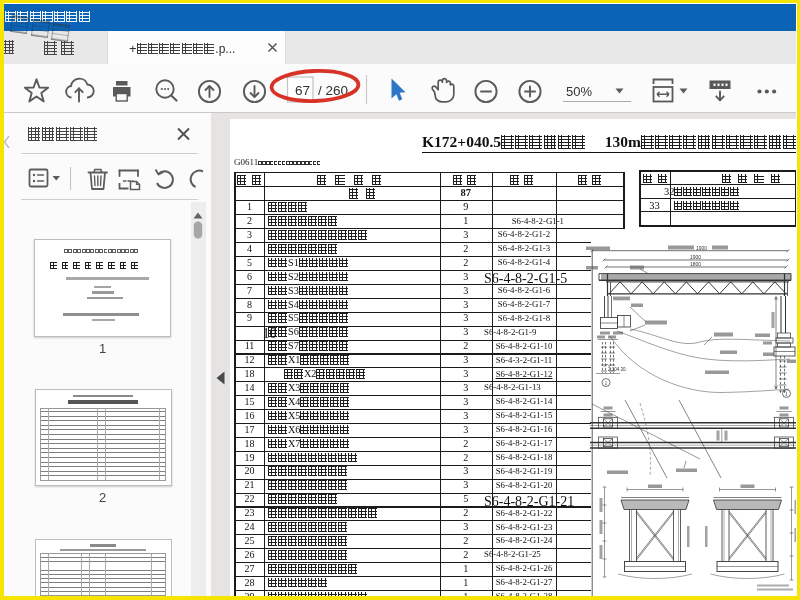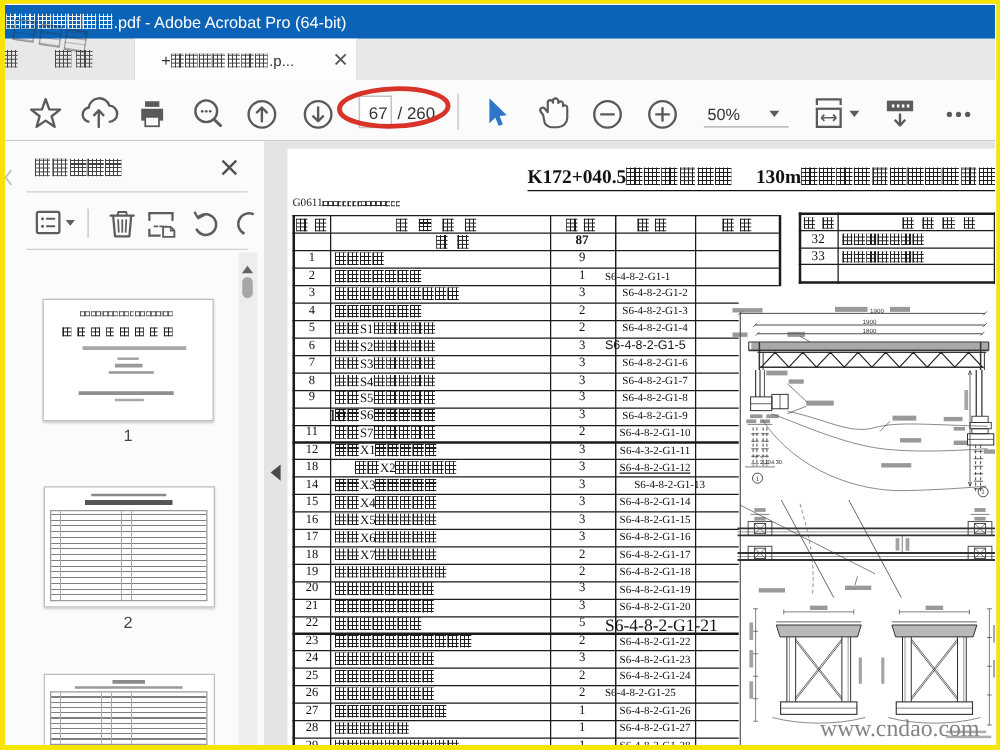--- a/index.html
+++ b/index.html
@@ -12,21 +12,21 @@
 .t{position:absolute;white-space:nowrap;line-height:1}
 </style></head><body>
 
 <div class="a" style="left:4px;top:3px;width:793px;height:28px;background:#0a63b6;"></div>
 <div class="a" style="left:4px;top:31px;width:793px;height:33px;background:#e9e8e8;"></div>
 <div class="a" style="left:107px;top:31px;width:179px;height:33px;background:#fdfdfd;border-left:1px solid #dadada;border-right:1px solid #dadada"></div>
 <div class="a" style="left:4px;top:64px;width:793px;height:48.5px;background:#fbfbfb;border-bottom:1px solid #c9c9c9"></div>
 <div class="a" style="left:210.5px;top:113px;width:586.5px;height:483px;background:#e5e4e3;"></div>
 <div class="a" style="left:4px;top:113px;width:206.5px;height:483px;background:#fbfbfb;"></div>
 <div class="a" style="left:190.5px;top:202px;width:15px;height:394px;background:#eeedee;"></div>
-<div class="t" style="left:5px;top:10.5px;font-size:12.5px;color:#fff"><i class="b"></i><i class="b"></i><i class="b"></i><i class="b"></i><i class="b"></i><i class="b"></i><i class="b"></i><span style="font-size:13px">.pdf - Adobe Acrobat Pro (64-bit)</span></div>
+<div class="t" style="left:5px;top:10.5px;font-size:12.5px;color:#fff"><i class="b"></i><i class="b"></i><i class="b"></i><i class="b"></i><i class="b"></i><i class="b"></i><i class="b"></i></div>
 <div class="a" style="left:11px;top:15.5px;width:17px;height:17px;transform:rotate(8deg);border:1.3px solid rgba(50,50,50,.40);background:repeating-linear-gradient(0deg,rgba(50,50,50,.30) 0 1px,transparent 1px 4.5px)"></div>
 <div class="a" style="left:31.5px;top:19.5px;width:17px;height:17px;transform:rotate(8deg);border:1.3px solid rgba(50,50,50,.40);background:repeating-linear-gradient(0deg,rgba(50,50,50,.30) 0 1px,transparent 1px 4.5px)"></div>
 <div class="a" style="left:52px;top:23.5px;width:17px;height:17px;transform:rotate(8deg);border:1.3px solid rgba(50,50,50,.40);background:repeating-linear-gradient(0deg,rgba(50,50,50,.30) 0 1px,transparent 1px 4.5px)"></div>
 <div class="t" style="left:2px;top:40px;font-size:14px;color:#3c3c3c"><i class="b"></i></div>
 <div class="t" style="left:44px;top:40px;font-size:15px;color:#3c3c3c"><i class="b" style="margin-right:4px"></i><i class="b"></i></div>
 <div class="t" style="left:129px;top:42px;font-size:11.5px;color:#333"><span style="font-size:13px">+</span><i class="b"></i><i class="b"></i><i class="b"></i><i class="b"></i><i class="b"></i><i class="b"></i><i class="b"></i><span style="font-size:12px">.p...</span></div>
 <div class="t" style="left:27.5px;top:127px;font-size:14.5px;color:#383838"><i class="b"></i><i class="b"></i><i class="b"></i><i class="b"></i><i class="b"></i></div>
 <div class="a" style="left:21px;top:152.5px;width:177px;height:1px;background:#cfcfcf;"></div>
 <div class="a" style="left:21px;top:199px;width:177px;height:1px;background:#cfcfcf;"></div>
 <div class="a" style="left:34px;top:238.5px;width:137px;height:98px;background:#fff;border:1px solid #bdbdbd;box-shadow:0 1px 2px rgba(0,0,0,.2)"></div>
@@ -96,69 +96,69 @@
     <div class="t" style="left:261.5px;top:55.69999999999999px;width:60px;text-align:center;font-size:10.5px;color:#111;font-family:'Liberation Serif',serif;"><i class="b"></i><span style="display:inline-block;width:4px"></span><i class="b"></i></div>
     <div class="t" style="left:329.5px;top:55.69999999999999px;width:60px;text-align:center;font-size:10.5px;color:#111;font-family:'Liberation Serif',serif;"><i class="b"></i><span style="display:inline-block;width:4px"></span><i class="b"></i></div>
     <div class="t" style="left:92.0px;top:69.20000000000002px;width:80px;text-align:center;font-size:11px;color:#111;font-family:'Liberation Serif',serif;"><i class="b"></i><span style="display:inline-block;width:6px"></span><i class="b"></i></div>
     <div class="t" style="left:205.7px;top:69.4px;width:60px;text-align:center;font-size:10.5px;color:#111;font-family:'Liberation Serif',serif;"><b>87</b></div>
     <div class="t" style="left:-0.5px;top:83.155px;width:40px;text-align:center;font-size:10px;color:#111;font-family:'Liberation Serif',serif;">1</div>
     <div class="t" style="left:38.0px;top:83.155px;font-size:10.2px;color:#111;font-family:'Liberation Serif',serif;"><i class="b"></i><i class="b"></i><i class="b"></i><i class="b"></i></div>
     <div class="t" style="left:215.7px;top:83.155px;width:40px;text-align:center;font-size:10.2px;color:#111;font-family:'Liberation Serif',serif;">9</div>
     <div class="t" style="left:-0.5px;top:97.065px;width:40px;text-align:center;font-size:10px;color:#111;font-family:'Liberation Serif',serif;">2</div>
     <div class="t" style="left:38.0px;top:97.065px;font-size:10.2px;color:#111;font-family:'Liberation Serif',serif;"><i class="b"></i><i class="b"></i><i class="b"></i><i class="b"></i><i class="b"></i><i class="b"></i><i class="b"></i></div>
     <div class="t" style="left:215.7px;top:97.065px;width:40px;text-align:center;font-size:10.2px;color:#111;font-family:'Liberation Serif',serif;">1</div>
-    <div class="t" style="left:254.0px;top:97.565px;width:80px;text-align:left;font-size:8.8px;color:#111;font-family:'Liberation Serif',serif;">S6-4-8-2-G1-1</div>
+    <div class="t" style="left:254.0px;top:97.565px;width:80px;text-align:right;font-size:8.8px;color:#111;font-family:'Liberation Serif',serif;">S6-4-8-2-G1-1</div>
     <div class="t" style="left:-0.5px;top:110.975px;width:40px;text-align:center;font-size:10px;color:#111;font-family:'Liberation Serif',serif;">3</div>
     <div class="t" style="left:38.0px;top:110.975px;font-size:10.2px;color:#111;font-family:'Liberation Serif',serif;"><i class="b"></i><i class="b"></i><i class="b"></i><i class="b"></i><i class="b"></i><i class="b"></i><i class="b"></i><i class="b"></i><i class="b"></i><i class="b"></i></div>
     <div class="t" style="left:215.7px;top:110.975px;width:40px;text-align:center;font-size:10.2px;color:#111;font-family:'Liberation Serif',serif;">3</div>
     <div class="t" style="left:254.0px;top:111.475px;width:80px;text-align:center;font-size:8.8px;color:#111;font-family:'Liberation Serif',serif;">S6-4-8-2-G1-2</div>
     <div class="t" style="left:-0.5px;top:124.88500000000002px;width:40px;text-align:center;font-size:10px;color:#111;font-family:'Liberation Serif',serif;">4</div>
     <div class="t" style="left:38.0px;top:124.88500000000002px;font-size:10.2px;color:#111;font-family:'Liberation Serif',serif;"><i class="b"></i><i class="b"></i><i class="b"></i><i class="b"></i><i class="b"></i><i class="b"></i><i class="b"></i></div>
     <div class="t" style="left:215.7px;top:124.88500000000002px;width:40px;text-align:center;font-size:10.2px;color:#111;font-family:'Liberation Serif',serif;">2</div>
     <div class="t" style="left:254.0px;top:125.38500000000002px;width:80px;text-align:center;font-size:8.8px;color:#111;font-family:'Liberation Serif',serif;">S6-4-8-2-G1-3</div>
     <div class="t" style="left:-0.5px;top:138.79500000000002px;width:40px;text-align:center;font-size:10px;color:#111;font-family:'Liberation Serif',serif;">5</div>
     <div class="t" style="left:38.0px;top:138.79500000000002px;font-size:10.2px;color:#111;font-family:'Liberation Serif',serif;"><i class="b"></i><i class="b"></i><span style="font-family:'Liberation Serif',serif">S1</span><i class="b"></i><i class="b"></i><i class="b"></i><i class="b"></i><i class="b"></i></div>
     <div class="t" style="left:215.7px;top:138.79500000000002px;width:40px;text-align:center;font-size:10.2px;color:#111;font-family:'Liberation Serif',serif;">2</div>
     <div class="t" style="left:254.0px;top:139.29500000000002px;width:80px;text-align:center;font-size:8.8px;color:#111;font-family:'Liberation Serif',serif;">S6-4-8-2-G1-4</div>
     <div class="t" style="left:-0.5px;top:152.70500000000004px;width:40px;text-align:center;font-size:10px;color:#111;font-family:'Liberation Serif',serif;">6</div>
     <div class="t" style="left:38.0px;top:152.70500000000004px;font-size:10.2px;color:#111;font-family:'Liberation Serif',serif;"><i class="b"></i><i class="b"></i><span style="font-family:'Liberation Serif',serif">S2</span><i class="b"></i><i class="b"></i><i class="b"></i><i class="b"></i><i class="b"></i></div>
     <div class="t" style="left:215.7px;top:152.70500000000004px;width:40px;text-align:center;font-size:10.2px;color:#111;font-family:'Liberation Serif',serif;">3</div>
-    <div class="t" style="left:254.0px;top:153.20500000000004px;width:80px;text-align:left;font-size:10px;color:#111;font-family:Liberation Sans, sans-serif;">S6-4-8-2-G1-5</div>
+    <div class="t" style="left:254.0px;top:153.20500000000004px;width:80px;text-align:left;font-size:14px;color:#111;font-family:Liberation Serif, serif;">S6-4-8-2-G1-5</div>
     <div class="t" style="left:-0.5px;top:166.615px;width:40px;text-align:center;font-size:10px;color:#111;font-family:'Liberation Serif',serif;">7</div>
     <div class="t" style="left:38.0px;top:166.615px;font-size:10.2px;color:#111;font-family:'Liberation Serif',serif;"><i class="b"></i><i class="b"></i><span style="font-family:'Liberation Serif',serif">S3</span><i class="b"></i><i class="b"></i><i class="b"></i><i class="b"></i><i class="b"></i></div>
     <div class="t" style="left:215.7px;top:166.615px;width:40px;text-align:center;font-size:10.2px;color:#111;font-family:'Liberation Serif',serif;">3</div>
     <div class="t" style="left:254.0px;top:167.115px;width:80px;text-align:center;font-size:8.8px;color:#111;font-family:'Liberation Serif',serif;">S6-4-8-2-G1-6</div>
     <div class="t" style="left:-0.5px;top:180.52500000000003px;width:40px;text-align:center;font-size:10px;color:#111;font-family:'Liberation Serif',serif;">8</div>
     <div class="t" style="left:38.0px;top:180.52500000000003px;font-size:10.2px;color:#111;font-family:'Liberation Serif',serif;"><i class="b"></i><i class="b"></i><span style="font-family:'Liberation Serif',serif">S4</span><i class="b"></i><i class="b"></i><i class="b"></i><i class="b"></i><i class="b"></i></div>
     <div class="t" style="left:215.7px;top:180.52500000000003px;width:40px;text-align:center;font-size:10.2px;color:#111;font-family:'Liberation Serif',serif;">3</div>
     <div class="t" style="left:254.0px;top:181.02500000000003px;width:80px;text-align:center;font-size:8.8px;color:#111;font-family:'Liberation Serif',serif;">S6-4-8-2-G1-7</div>
     <div class="t" style="left:-0.5px;top:194.43500000000006px;width:40px;text-align:center;font-size:10px;color:#111;font-family:'Liberation Serif',serif;">9</div>
     <div class="t" style="left:38.0px;top:194.43500000000006px;font-size:10.2px;color:#111;font-family:'Liberation Serif',serif;"><i class="b"></i><i class="b"></i><span style="font-family:'Liberation Serif',serif">S5</span><i class="b"></i><i class="b"></i><i class="b"></i><i class="b"></i><i class="b"></i></div>
     <div class="t" style="left:215.7px;top:194.43500000000006px;width:40px;text-align:center;font-size:10.2px;color:#111;font-family:'Liberation Serif',serif;">3</div>
     <div class="t" style="left:254.0px;top:194.93500000000006px;width:80px;text-align:center;font-size:8.8px;color:#111;font-family:'Liberation Serif',serif;">S6-4-8-2-G1-8</div>
     <div class="t" style="left:-0.5px;top:208.34500000000003px;width:40px;text-align:center;font-size:14px;color:#111;font-family:'Liberation Serif',serif;margin-left:20px;">10</div>
     <div class="t" style="left:38.0px;top:208.34500000000003px;font-size:10.2px;color:#111;font-family:'Liberation Serif',serif;"><i class="b"></i><i class="b"></i><span style="font-family:'Liberation Serif',serif">S6</span><i class="b"></i><i class="b"></i><i class="b"></i><i class="b"></i><i class="b"></i></div>
     <div class="t" style="left:215.7px;top:208.34500000000003px;width:40px;text-align:center;font-size:10.2px;color:#111;font-family:'Liberation Serif',serif;">3</div>
-    <div class="t" style="left:254.0px;top:208.84500000000003px;width:80px;text-align:center;font-size:8.8px;color:#111;font-family:'Liberation Serif',serif;">S6-4-8-2-G1-9</div>
+    <div class="t" style="left:254.0px;top:208.84500000000003px;width:80px;text-align:left;font-size:8.8px;color:#111;font-family:'Liberation Serif',serif;">S6-4-8-2-G1-9</div>
     <div class="t" style="left:-0.5px;top:222.255px;width:40px;text-align:center;font-size:10px;color:#111;font-family:'Liberation Serif',serif;">11</div>
     <div class="t" style="left:38.0px;top:222.255px;font-size:10.2px;color:#111;font-family:'Liberation Serif',serif;"><i class="b"></i><i class="b"></i><span style="font-family:'Liberation Serif',serif">S7</span><i class="b"></i><i class="b"></i><i class="b"></i><i class="b"></i><i class="b"></i></div>
     <div class="t" style="left:215.7px;top:222.255px;width:40px;text-align:center;font-size:10.2px;color:#111;font-family:'Liberation Serif',serif;">2</div>
     <div class="t" style="left:254.0px;top:222.755px;width:80px;text-align:center;font-size:8.8px;color:#111;font-family:'Liberation Serif',serif;">S6-4-8-2-G1-10</div>
     <div class="t" style="left:-0.5px;top:236.16500000000008px;width:40px;text-align:center;font-size:10px;color:#111;font-family:'Liberation Serif',serif;">12</div>
     <div class="t" style="left:38.0px;top:236.16500000000008px;font-size:10.2px;color:#111;font-family:'Liberation Serif',serif;"><i class="b"></i><i class="b"></i><span style="font-family:'Liberation Serif',serif">X1</span><i class="b"></i><i class="b"></i><i class="b"></i><i class="b"></i><i class="b"></i></div>
     <div class="t" style="left:215.7px;top:236.16500000000008px;width:40px;text-align:center;font-size:10.2px;color:#111;font-family:'Liberation Serif',serif;">3</div>
     <div class="t" style="left:254.0px;top:236.66500000000008px;width:80px;text-align:center;font-size:8.8px;color:#111;font-family:'Liberation Serif',serif;">S6-4-3-2-G1-11</div>
     <div class="t" style="left:-0.5px;top:250.07500000000005px;width:40px;text-align:center;font-size:10px;color:#111;font-family:'Liberation Serif',serif;">18</div>
     <div class="t" style="left:38.0px;top:250.07500000000005px;font-size:10.2px;color:#111;font-family:'Liberation Serif',serif;margin-left:16px;"><i class="b"></i><i class="b"></i><span style="font-family:'Liberation Serif',serif">X2</span><i class="b"></i><i class="b"></i><i class="b"></i><i class="b"></i><i class="b"></i></div>
     <div class="t" style="left:215.7px;top:250.07500000000005px;width:40px;text-align:center;font-size:10.2px;color:#111;font-family:'Liberation Serif',serif;">3</div>
     <div class="t" style="left:254.0px;top:250.57500000000005px;width:80px;text-align:center;font-size:8.8px;color:#111;font-family:'Liberation Serif',serif;text-decoration:underline;">S6-4-8-2-G1-12</div>
     <div class="t" style="left:-0.5px;top:263.985px;width:40px;text-align:center;font-size:10px;color:#111;font-family:'Liberation Serif',serif;">14</div>
     <div class="t" style="left:38.0px;top:263.985px;font-size:10.2px;color:#111;font-family:'Liberation Serif',serif;"><i class="b"></i><i class="b"></i><span style="font-family:'Liberation Serif',serif">X3</span><i class="b"></i><i class="b"></i><i class="b"></i><i class="b"></i><i class="b"></i></div>
     <div class="t" style="left:215.7px;top:263.985px;width:40px;text-align:center;font-size:10.2px;color:#111;font-family:'Liberation Serif',serif;">3</div>
-    <div class="t" style="left:254.0px;top:264.485px;width:80px;text-align:right;font-size:8.8px;color:#111;font-family:'Liberation Serif',serif;">S6-4-8-2-G1-13</div>
+    <div class="t" style="left:254.0px;top:264.485px;width:80px;text-align:left;font-size:8.8px;color:#111;font-family:'Liberation Serif',serif;">S6-4-8-2-G1-13</div>
     <div class="t" style="left:-0.5px;top:277.89500000000004px;width:40px;text-align:center;font-size:10px;color:#111;font-family:'Liberation Serif',serif;">15</div>
     <div class="t" style="left:38.0px;top:277.89500000000004px;font-size:10.2px;color:#111;font-family:'Liberation Serif',serif;"><i class="b"></i><i class="b"></i><span style="font-family:'Liberation Serif',serif">X4</span><i class="b"></i><i class="b"></i><i class="b"></i><i class="b"></i><i class="b"></i></div>
     <div class="t" style="left:215.7px;top:277.89500000000004px;width:40px;text-align:center;font-size:10.2px;color:#111;font-family:'Liberation Serif',serif;">3</div>
     <div class="t" style="left:254.0px;top:278.39500000000004px;width:80px;text-align:center;font-size:8.8px;color:#111;font-family:'Liberation Serif',serif;">S6-4-8-2-G1-14</div>
     <div class="t" style="left:-0.5px;top:291.80500000000006px;width:40px;text-align:center;font-size:10px;color:#111;font-family:'Liberation Serif',serif;">16</div>
     <div class="t" style="left:38.0px;top:291.80500000000006px;font-size:10.2px;color:#111;font-family:'Liberation Serif',serif;"><i class="b"></i><i class="b"></i><span style="font-family:'Liberation Serif',serif">X5</span><i class="b"></i><i class="b"></i><i class="b"></i><i class="b"></i><i class="b"></i></div>
     <div class="t" style="left:215.7px;top:291.80500000000006px;width:40px;text-align:center;font-size:10.2px;color:#111;font-family:'Liberation Serif',serif;">3</div>
     <div class="t" style="left:254.0px;top:292.30500000000006px;width:80px;text-align:center;font-size:8.8px;color:#111;font-family:'Liberation Serif',serif;">S6-4-8-2-G1-15</div>
     <div class="t" style="left:-0.5px;top:305.71500000000003px;width:40px;text-align:center;font-size:10px;color:#111;font-family:'Liberation Serif',serif;">17</div>
     <div class="t" style="left:38.0px;top:305.71500000000003px;font-size:10.2px;color:#111;font-family:'Liberation Serif',serif;"><i class="b"></i><i class="b"></i><span style="font-family:'Liberation Serif',serif">X6</span><i class="b"></i><i class="b"></i><i class="b"></i><i class="b"></i><i class="b"></i></div>
@@ -215,21 +215,21 @@
     <div class="a" style="left:409.0px;top:51.0px;width:157.60000000000002px;height:1.8px;background:#1b1b1b;"></div>
     <div class="a" style="left:409.0px;top:64.80000000000001px;width:155.60000000000002px;height:1.1px;background:#1b1b1b;"></div>
     <div class="a" style="left:409.0px;top:78.5px;width:155.60000000000002px;height:1.1px;background:#1b1b1b;"></div>
     <div class="a" style="left:409.0px;top:92.30000000000001px;width:155.60000000000002px;height:1.1px;background:#1b1b1b;"></div>
     <div class="a" style="left:409.0px;top:105.9px;width:157.60000000000002px;height:1.8px;background:#1b1b1b;"></div>
     <div class="a" style="left:409.0px;top:51.0px;width:1.8px;height:56.7px;background:#1b1b1b;"></div>
     <div class="a" style="left:440.0px;top:51.0px;width:1.1px;height:56.7px;background:#1b1b1b;"></div>
     <div class="a" style="left:564.6px;top:51.0px;width:1.8px;height:56.7px;background:#1b1b1b;"></div>
     <div class="t" style="left:400.0px;top:54.5px;width:50px;text-align:center;font-size:10.5px;color:#111;font-family:'Liberation Serif',serif;"><i class="b"></i><span style="display:inline-block;width:5px"></span><i class="b"></i></div>
     <div class="t" style="left:492.0px;top:54.5px;font-size:10.5px;color:#111;font-family:'Liberation Serif',serif;"><i class="b" style="margin-right:7px"></i><i class="b" style="margin-right:7px"></i><i class="b" style="margin-right:7px"></i><i class="b"></i></div>
-    <div class="t" style="left:404.5px;top:68.0px;width:40px;text-align:center;font-size:10.5px;color:#111;font-family:'Liberation Serif',serif;">32</div>
+    <div class="t" style="left:404.5px;top:68.0px;width:40px;text-align:right;font-size:10.5px;color:#111;font-family:'Liberation Serif',serif;">32</div>
     <div class="t" style="left:444.0px;top:68.19999999999999px;font-size:9.6px;color:#111;font-family:'Liberation Serif',serif;"><i class="b"></i><i class="b"></i><i class="b"></i><i class="b"></i><i class="b"></i><i class="b"></i><i class="b"></i></div>
     <div class="t" style="left:404.5px;top:81.80000000000001px;width:40px;text-align:center;font-size:10.5px;color:#111;font-family:'Liberation Serif',serif;">33</div>
     <div class="t" style="left:444.0px;top:81.9px;font-size:9.6px;color:#111;font-family:'Liberation Serif',serif;"><i class="b"></i><i class="b"></i><i class="b"></i><i class="b"></i><i class="b"></i><i class="b"></i><i class="b"></i></div>
     <svg class="a" style="left:355.0px;top:121.0px" width="212" height="356" viewBox="0 0 212 356" fill="none" stroke="#333" stroke-width="0.7">
       <line x1="7.2" y1="10.0" x2="7.2" y2="356.0" stroke="#333" stroke-width="0.8"></line>
       <rect x="1.0" y="6.5" width="24" height="3.5" fill="#555" stroke="none" opacity="0.6"></rect>
       <rect x="83.0" y="5.5" width="26" height="4" fill="#555" stroke="none" opacity="0.6"></rect>
       <text x="111.0" y="10.0" font-size="5" fill="#333" stroke="none" font-family="Liberation Sans">1900</text>
       <rect x="127.0" y="5.5" width="16" height="4" fill="#555" stroke="none" opacity="0.6"></rect>
       <line x1="7.0" y1="10.7" x2="203.0" y2="10.7" stroke="#333" stroke-width="0.7"></line>
@@ -419,21 +419,20 @@
       <line x1="204.5" y1="293.0" x2="208.5" y2="293.0" stroke="#333" stroke-width="0.5"></line>
       <line x1="204.5" y1="316.0" x2="208.5" y2="316.0" stroke="#333" stroke-width="0.5"></line>
       <line x1="204.5" y1="340.0" x2="208.5" y2="340.0" stroke="#333" stroke-width="0.5"></line>
       <rect x="209.5" y="260.0" width="3" height="14" fill="#666" stroke="none" opacity="0.6"></rect>
       <rect x="209.5" y="288.0" width="3" height="14" fill="#666" stroke="none" opacity="0.6"></rect>
       <rect x="102.0" y="286.0" width="2.5" height="21" fill="#666" stroke="none" opacity="0.6"></rect>
       <rect x="120.0" y="286.0" width="2.5" height="21" fill="#666" stroke="none" opacity="0.6"></rect>
       <rect x="172.0" y="344.5" width="32" height="2" fill="#777" stroke="none" opacity="0.6"></rect>
       <rect x="172.0" y="348.5" width="36" height="2" fill="#777" stroke="none" opacity="0.6"></rect>
     </svg>
-    <div class="t" style="left:426.0px;top:454.5px;font-size:19px;color:rgba(125,125,125,.95);font-family:'Liberation Serif',serif;">www.cndao.com</div>
   </div>
 <svg class="a" style="left:0;top:0;z-index:30" width="800" height="600" viewBox="0 0 800 600" fill="none">
     <path d="M 36.5 79.3 L 39.4 87.5 L 48.1 87.7 L 41.3 93.0 L 43.7 101.4 L 36.5 96.5 L 29.3 101.4 L 31.7 93.0 L 24.9 87.7 L 33.6 87.5 Z" stroke="#5a5a5a" stroke-width="1.9" stroke-linejoin="round"></path>
     <path d="M 71.5 97.5 A 5.8 5.8 0 0 1 71 86 A 8.5 8.5 0 0 1 87.5 84.5 A 5.4 5.4 0 0 1 87 97.5" stroke="#5a5a5a" stroke-width="1.9"></path>
     <line x1="79" y1="88.5" x2="79" y2="101.5" stroke="#5a5a5a" stroke-width="1.9" stroke-linecap="round"></line>
     <path d="M 74.8 92.7 L 79 88.3 L 83.2 92.7" stroke="#5a5a5a" stroke-width="1.9" stroke-linejoin="round"></path>
     <rect x="113" y="87" width="17.5" height="9.5" fill="#5a5a5a"></rect>
     <rect x="116" y="81" width="11.5" height="4.5" fill="#5a5a5a"></rect>
     <rect x="116.2" y="93.5" width="11" height="7.5" fill="#fbfbfb" stroke="#5a5a5a" stroke-width="1.4"></rect>
     <circle cx="165" cy="89" r="8.7" stroke="#5a5a5a" stroke-width="1.9"></circle>

